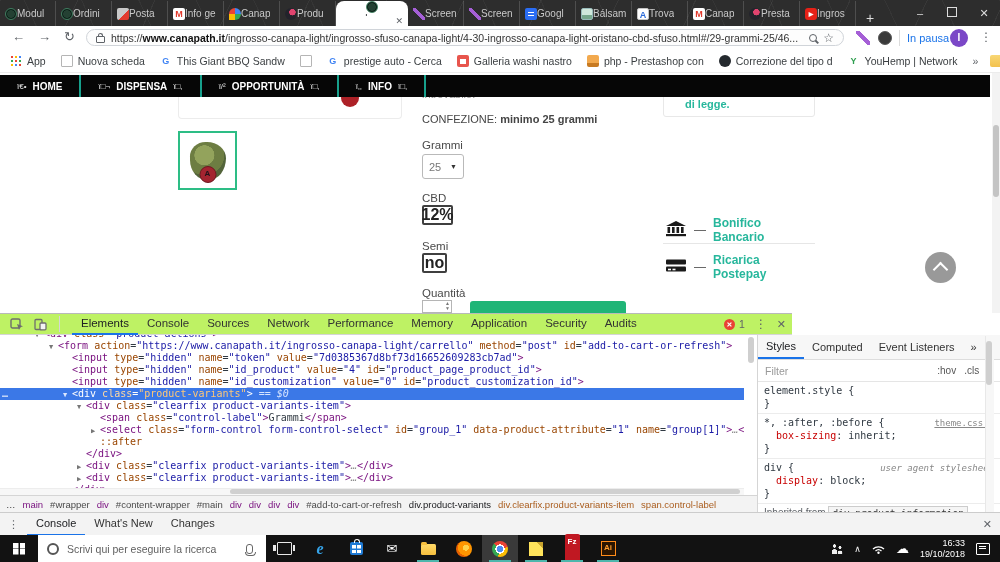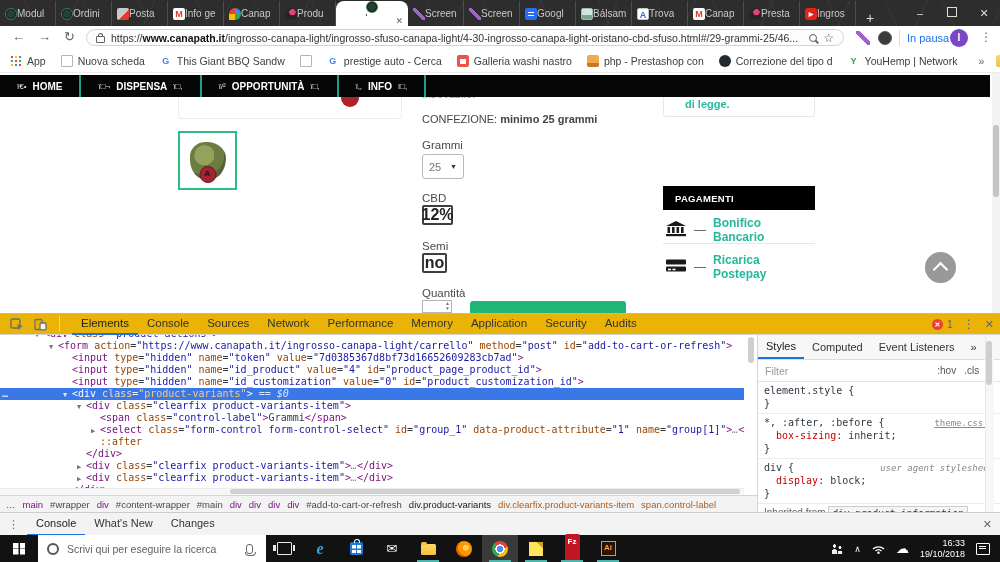--- a/index.html
+++ b/index.html
@@ -65,21 +65,21 @@
                background:linear-gradient(45deg,transparent 40%,#a55fd6 40% 62%,transparent 62%);}
   .ext-dark{position:absolute;left:878px;top:5px;width:14px;height:14px;border-radius:50%;background:#3a3a3a;border:1px solid #5a5a5a;box-sizing:border-box;}
   .tsep{position:absolute;left:899px;top:4px;width:1px;height:16px;background:#dcdcdc;}
   .pausa{position:absolute;left:907px;top:6px;color:#1a73e8;font-size:11px;}
   .avatar{position:absolute;left:950px;top:3px;width:18px;height:18px;border-radius:50%;background:#7b47c7;color:#fff;
           font-size:10px;font-weight:bold;text-align:center;line-height:18px;}
   .kebab{position:absolute;left:980px;top:4px;color:#5f6368;font-size:12px;}
 
   
   .bmbar{position:absolute;left:0;top:50px;width:1000px;height:23px;background:#fff;border-bottom:1px solid #ececec;
-         display:flex;align-items:center;padding:0 10px;font-size:10.5px;color:#3c4043;box-sizing:border-box;gap:6px;}
+         display:flex;align-items:center;padding:0 10px;font-size:10.5px;color:#3c4043;box-sizing:border-box;}
   .bm{display:flex;align-items:center;gap:5px;margin-right:15px;white-space:nowrap;}
   .bm-right{margin-left:auto;display:flex;align-items:center;gap:12px;color:#5f6368;}
 
   
   .sitenav{position:absolute;left:0;top:75px;width:990px;height:22px;background:#060606;display:flex;
            font-weight:bold;font-size:10px;color:#fff;z-index:5;}
   .sitenav .nitem{display:flex;align-items:center;padding:0 17px;border-right:2px solid #17a08c;gap:6px;white-space:nowrap;}
   .mj{font-size:8px;opacity:.9;font-weight:normal;}
 
   
@@ -116,21 +116,21 @@
   .payrow{position:absolute;left:665px;width:150px;display:flex;align-items:center;gap:7px;font-size:12px;font-weight:bold;color:#27b79c;}
   .payrow .dash{color:#555;font-weight:normal;}
   .paydivider{position:absolute;left:663px;top:243px;width:152px;height:1px;background:#e6e6e6;}
   .scrolltop{position:absolute;left:925px;top:252px;width:31px;height:31px;border-radius:50%;background:#999;
              display:flex;align-items:center;justify-content:center;}
   .chev{width:9px;height:9px;border-left:2.5px solid #fff;border-top:2.5px solid #fff;transform:rotate(45deg);margin-top:4px;}
   .pgscroll-track{position:absolute;left:992px;top:73px;width:8px;height:240px;background:#f3f3f3;}
   .pgscroll-thumb{position:absolute;left:993px;top:125px;width:6px;height:72px;background:#c4c4c4;border-radius:3px;}
 
   
-  .dt-toolbar{position:absolute;left:0;top:313px;width:1000px;height:22px;background:#eab308;border-top:1px solid #b9b9b9;
+  .dt-toolbar{position:absolute;left:0;top:313px;width:792px;height:22px;background:#bef264;border-top:1px solid #b9b9b9;
               border-bottom:1px solid #d5d5d5;display:flex;align-items:center;font-size:11.5px;color:#5a5a5a;box-sizing:border-box;}
   .dt-icons{display:flex;align-items:center;gap:10px;padding:0 10px;}
   .dt-div{width:1px;height:16px;background:#d5d5d5;margin:0 2px;}
   .dtab{padding:0 9px;line-height:20px;height:20px;color:#333;}
   .dtab.on{border-bottom:2px solid #1a73e8;color:#202124;}
   .dt-right{position:absolute;right:6px;top:0;height:20px;display:flex;align-items:center;gap:10px;}
   .errbadge{width:11px;height:11px;border-radius:50%;background:#e94235;color:#fff;font-size:7px;line-height:11px;text-align:center;font-weight:bold;}
   .errcount{color:#5f6368;font-size:10.5px;margin-left:-6px;}
   .dt-kebab{color:#5f6368;font-size:12px;}
   .dt-close{color:#5f6368;font-size:11px;}
@@ -408,21 +408,20 @@
   <div class="plabel" style="left:422px;top:240px;">Semi</div>
   <div class="valbox" style="left:422px;top:253px;width:25px;height:20px;">no</div>
   <div class="plabel" style="left:422px;top:287px;">Quantità</div>
   <div class="qtybox">
       <span class="spin">▲<br>▼</span>
     </div>
   <div class="greenbtn"></div>
 
   <div class="card1"></div>
   <div class="notetext">di legge.</div>
-  <div class="pagamenti">PAGAMENTI</div>
   <div id="payrows">
       <div class="payrow" style="top: 216px;">
         <span><svg width="22" height="17" viewBox="0 0 22 17">
             <path d="M1 6 L11 1 L21 6 Z" fill="#1a1a1a"></path>
             <rect x="2.5" y="7" width="2.6" height="6" fill="#1a1a1a"></rect>
             <rect x="7" y="7" width="2.6" height="6" fill="#1a1a1a"></rect>
             <rect x="11.5" y="7" width="2.6" height="6" fill="#1a1a1a"></rect>
             <rect x="16" y="7" width="2.6" height="6" fill="#1a1a1a"></rect>
             <rect x="1" y="14" width="20" height="2.2" fill="#1a1a1a"></rect>
           </svg></span>

